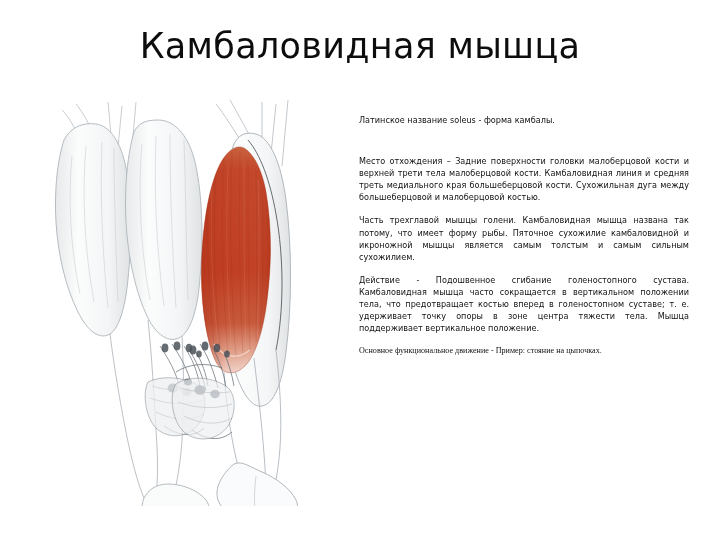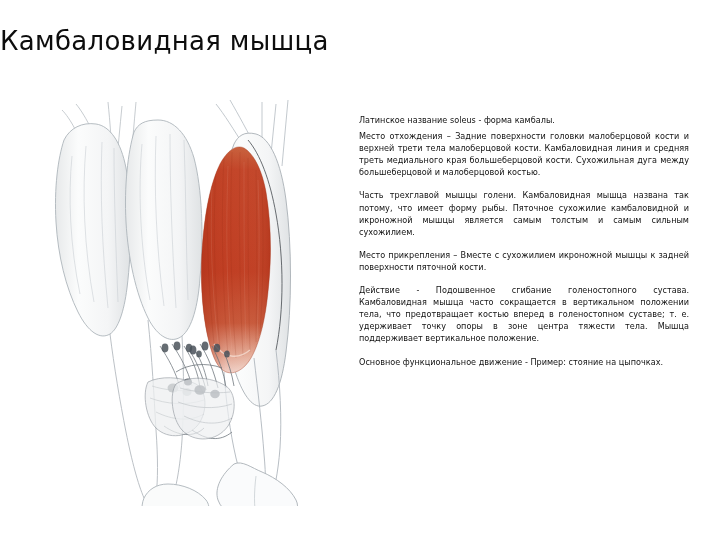--- a/index.html
+++ b/index.html
@@ -21,21 +21,22 @@
     inset: 0;
     background: #ffffff;
   }
 
   
   #slide-title {
     position: absolute;
     left: 0;
     top: 26px;
     width: 720px;
-    font-size: 26px;
+    text-align: center;
+    font-size: 35px;
     font-weight: 400;
     letter-spacing: 0.3px;
     color: #0d0d0d;
     font-family: "DejaVu Sans", sans-serif;
     white-space: nowrap;
   }
 
   
   #illustration {
     position: absolute;
@@ -55,22 +56,22 @@
   }
   .para {
     font-size: 8.1px;
     line-height: 12.1px;
     text-align: justify;
     color: #111111;
     margin: 0 0 11px 0;
     font-family: "DejaVu Sans", sans-serif;
     letter-spacing: 0.02px;
   }
-  .para:last-child { margin-bottom: 0; }
-  .gap-small { margin-bottom: 4px; }
+  .para:last-child { margin-bottom: 0; font-family: Liberation Serif, serif; }
+  .gap-small { margin-bottom: 29px; }
 </style>
 </head>
 <body>
 
 <div id="slide">
 
   <div id="slide-title">Камбаловидная мышца</div>
 
   <div id="illustration">
     <svg width="300" height="410" viewBox="0 0 300 410">
@@ -248,18 +249,17 @@
                  C204 372 194 364 186 368 Z" fill="#fafbfc" stroke="#a9b0b6" stroke-width="0.9"></path>
         <path d="M208 380 C206 396 206 410 208 420" fill="none" stroke="#c2c8cd" stroke-width="0.7"></path>
       </g>
     </svg>
   </div>
 
   <div id="text-column">
     <p class="para gap-small">Латинское название soleus - форма камбалы.</p>
     <p class="para">Место отхождения – Задние поверхности головки малоберцовой кости и верхней трети тела малоберцовой кости. Камбаловидная линия и средняя треть медиального края большеберцовой кости. Сухожильная дуга между большеберцовой и малоберцовой костью.</p>
     <p class="para">Часть трехглавой мышцы голени. Камбаловидная мышца названа так потому, что имеет форму рыбы. Пяточное сухожилие камбаловидной и икроножной мышцы является самым толстым и самым сильным сухожилием.</p>
-    <p class="para">Место прикрепления – Вместе с сухожилием икроножной мышцы к задней поверхности пяточной кости.</p>
     <p class="para">Действие - Подошвенное сгибание голеностопного сустава. Камбаловидная мышца часто сокращается в вертикальном положении тела, что предотвращает костью вперед в голеностопном суставе; т. е. удерживает точку опоры в зоне центра тяжести тела. Мышца поддерживает вертикальное положение.</p>
     <p class="para">Основное функциональное движение - Пример: стояние на цыпочках.</p>
   </div>
 
 </div>
 
 </body></html>

